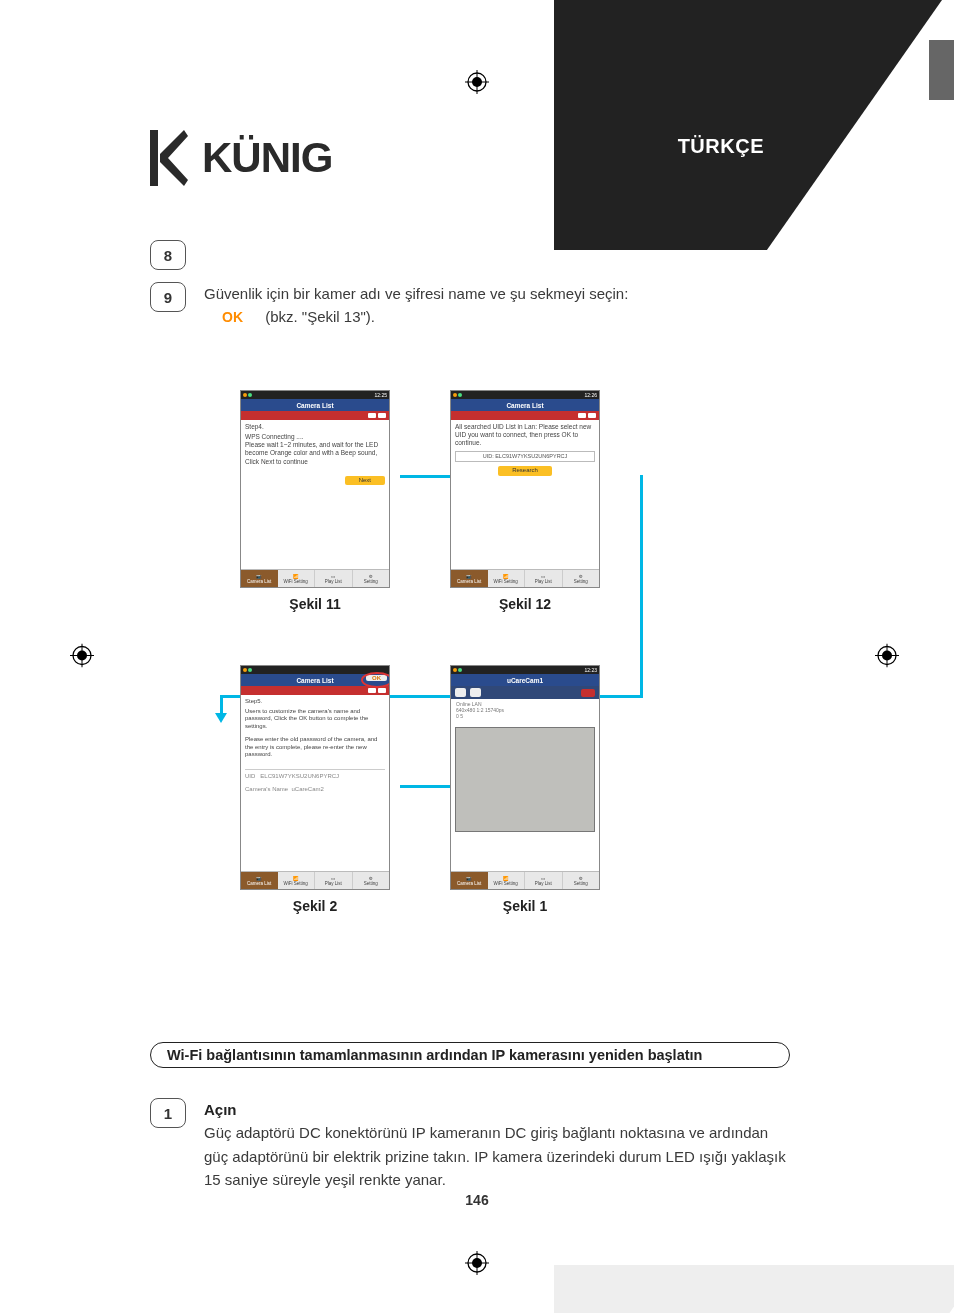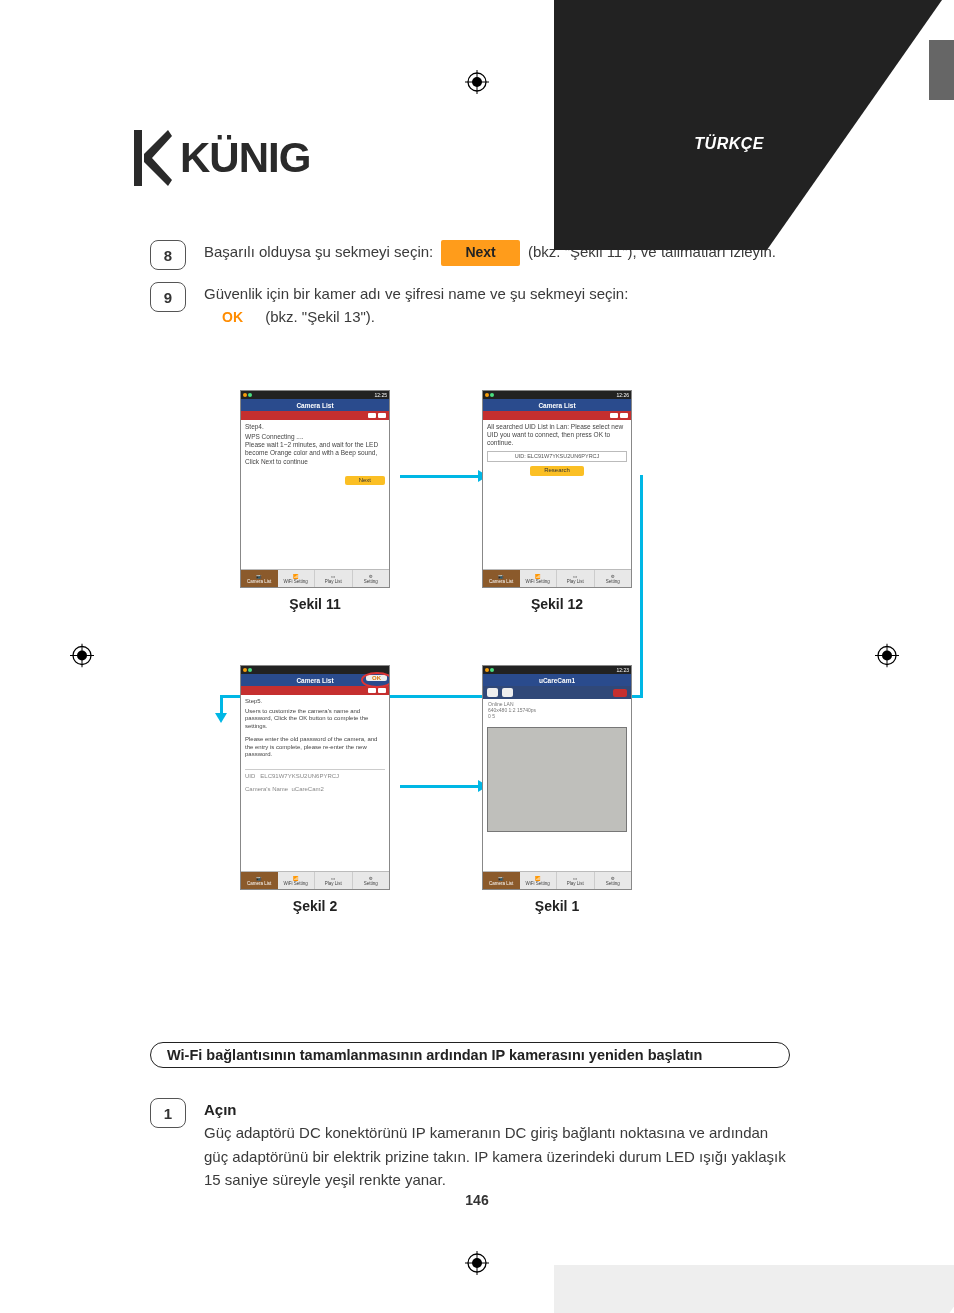--- a/index.html
+++ b/index.html
@@ -38,37 +38,36 @@
   .tri-accent {
     position: absolute;
     right: -5px; top: 40px;
     width: 30px; height: 60px;
     background: #666;
   }
   .lang-badge {
     position: absolute;
     top: 135px; right: 190px;
     color: #fff;
-    font-style: italic;
     font-weight: 600;
-    font-size: 16px;
+    font-size: 20px;
     z-index: 2;
     letter-spacing: 0.5px;
   }
   .reg-top { position:absolute; left:50%; top:70px; transform:translateX(-50%); }
   .reg-bottom { position:absolute; left:50%; bottom:35px; transform:translateX(-50%); }
   .reg-left { position:absolute; left:70px; top:50%; transform:translateY(-50%); }
   .reg-right { position:absolute; right:55px; top:50%; transform:translateY(-50%); }
   .reg-mark svg { width:24px; height:24px; }
 
   .logo {
     position: absolute;
-    top: 130px; left: 134px;
+    top: 130px; left: 150px;
     display: flex; align-items: center;
-    gap: 8px;
+    gap: 14px;
   }
   .logo-k {
     width: 38px; height: 56px;
     position: relative;
   }
   .logo-text {
     font-weight: 900;
     font-size: 42px;
     letter-spacing: -1px;
     color: #2a2a2a;
@@ -95,21 +94,21 @@
     margin: 0 4px;
   }
   .btn-next { background: #ff9c1b; color: #222; }
   .btn-ok { background: transparent; color: #ff8c00; padding: 2px 14px; }
 
   .figures {
     position: absolute;
     top: 390px; left: 240px;
     width: 560px;
   }
-  .fig-row { display: flex; gap: 92px; margin-bottom: 8px; }
+  .fig-row { display: flex; gap: 60px; margin-bottom: 8px; }
   .fig-col { display: flex; flex-direction: column; align-items: center; }
   .phone {
     width: 150px; height: 198px;
     border: 1px solid #888;
     background: #fff;
     position: relative;
     font-size: 6.5px;
     overflow: hidden;
   }
   .phone .statusbar {
@@ -238,25 +237,20 @@
         <polygon points="0,0 8,0 8,56 0,56" fill="#2a2a2a"></polygon>
         <polygon points="10,24 34,0 38,6 18,28 38,50 34,56 10,32" fill="#2a2a2a"></polygon>
       </svg>
   </div>
   <div class="logo-text">KÜNIG</div>
 </div>
 
 <div class="content">
   <div class="step-row">
     <div class="step-num">8</div>
-    <div class="step-body">
-      <span>Başarılı olduysa şu sekmeyi seçin:</span>
-      <span class="btn-inline btn-next">Next</span>
-      <span>(bkz. "Şekil 11"), ve talimatları izleyin.</span>
-    </div>
   </div>
   <div class="step-row">
     <div class="step-num">9</div>
     <div class="step-body">
       <div>Güvenlik için bir kamer adı ve şifresi name ve şu sekmeyi seçin:</div>
       <div>
         <span class="btn-inline btn-ok">OK</span>
         <span>(bkz. "Şekil 13").</span>
       </div>
     </div>

